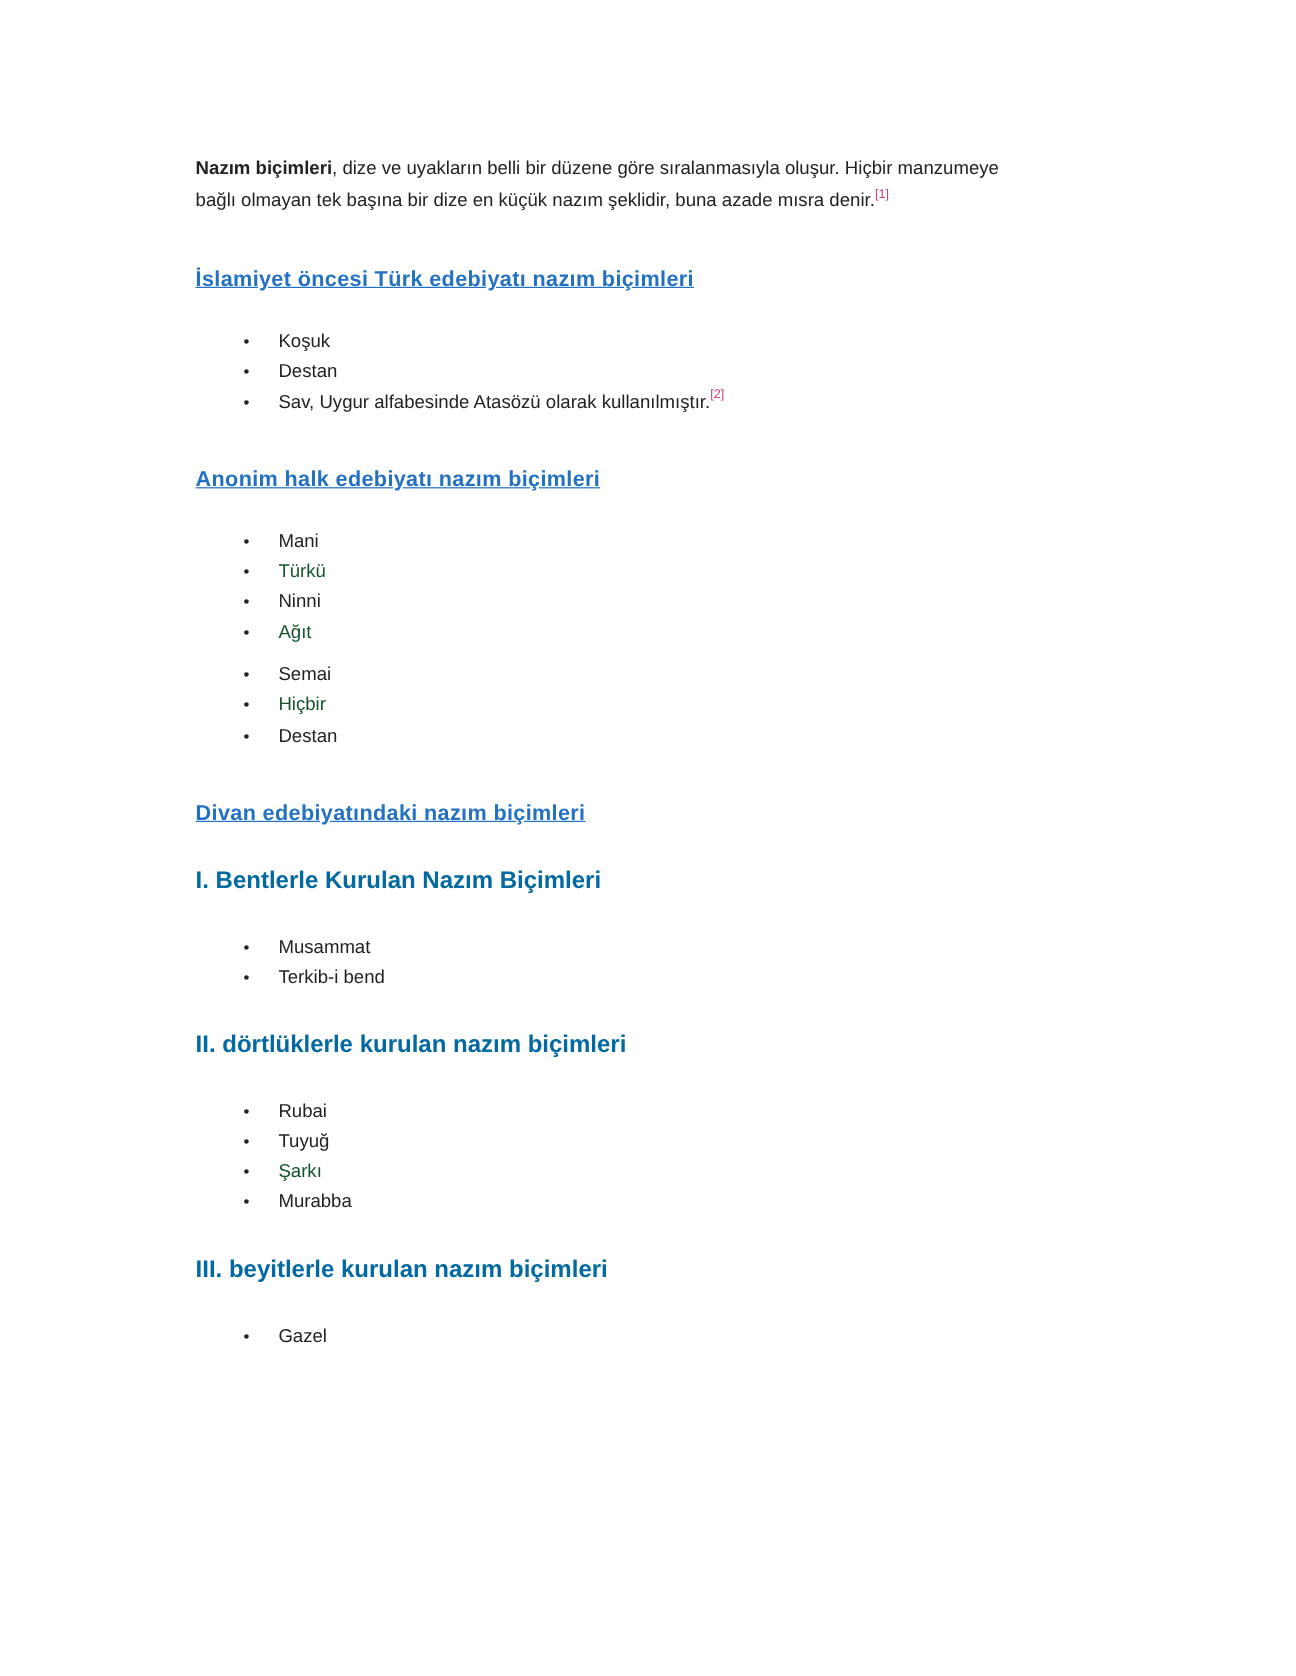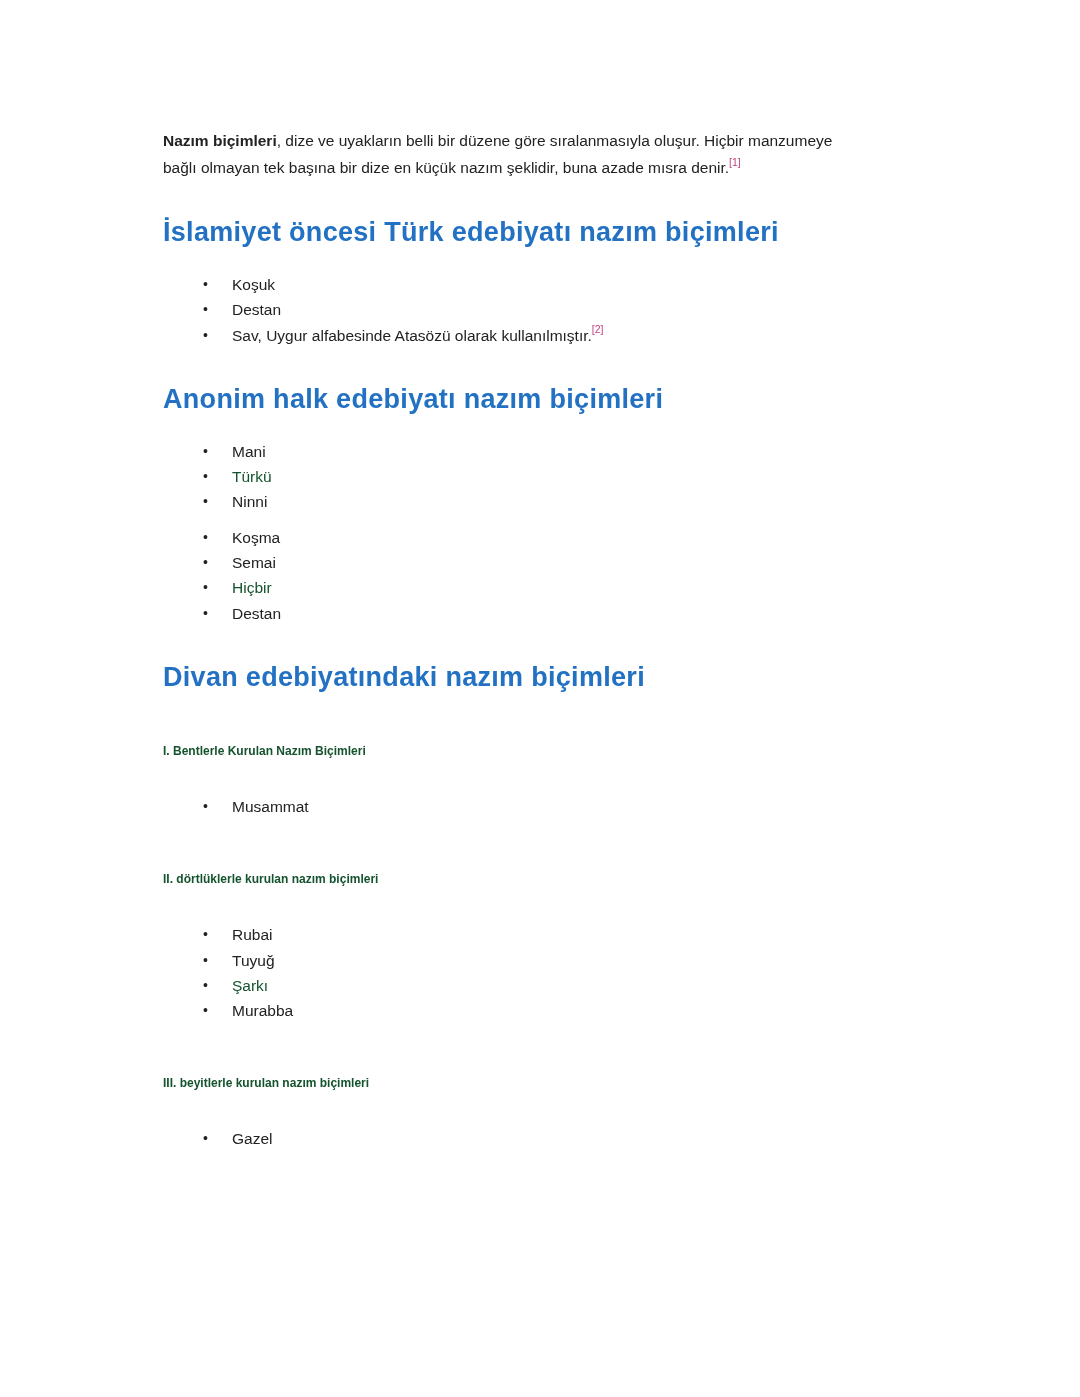--- a/index.html
+++ b/index.html
@@ -23,32 +23,33 @@
   }
   .intro {
     margin: 0;
     font-size: 15.5px;
     line-height: 27px;
     color: #222222;
   }
   .intro b { font-weight: 700; }
   h2.sec-heading {
     margin: 37px 0 26px 0;
-    font-size: 27px;
+    font-size: 18px;
     line-height: 28px;
     font-weight: 700;
     color: #2271C3;
     letter-spacing: 0.3px;
+    text-decoration: underline;
   }
   h3.sub-heading {
-    margin: 49px 0 32px 0;
-    font-size: 12px;
+    margin: 32px 0 32px 0;
+    font-size: 20px;
     line-height: 22px;
     font-weight: 700;
-    color: #14532d;
+    color: #0369a1;
   }
   ul.bullet-list {
     list-style: none;
     margin: 10px;
     padding: 0;
   }
   ul.bullet-list li {
     position: relative;
     padding-left: 59px;
     font-size: 15.5px;
@@ -92,34 +93,35 @@
     <li><span>Koşuk</span></li>
     <li><span>Destan</span></li>
     <li><span>Sav, Uygur alfabesinde Atasözü olarak kullanılmıştır.</span><sup class="fnref">[2]</sup></li>
   </ul>
 
   <h2 class="sec-heading">Anonim halk edebiyatı nazım biçimleri</h2>
   <ul class="bullet-list">
     <li><span>Mani</span></li>
     <li><span class="link">Türkü</span></li>
     <li><span>Ninni</span></li>
+    <li><span class="link">Ağıt</span></li>
   </ul>
 
   <ul class="bullet-list">
-    <li><span>Koşma</span></li>
     <li><span>Semai</span></li>
     <li><span class="link">Hiçbir</span></li>
     <li><span>Destan</span></li>
   </ul>
 
   <h2 class="sec-heading">Divan edebiyatındaki nazım biçimleri</h2>
 
   <h3 class="sub-heading">I. Bentlerle Kurulan Nazım Biçimleri</h3>
   <ul class="bullet-list">
     <li><span>Musammat</span></li>
+    <li><span>Terkib-i bend</span></li>
   </ul>
 
   <h3 class="sub-heading">II. dörtlüklerle kurulan nazım biçimleri</h3>
   <ul class="bullet-list">
     <li><span>Rubai</span></li>
     <li><span>Tuyuğ</span></li>
     <li><span class="link">Şarkı</span></li>
     <li><span>Murabba</span></li>
   </ul>
 

